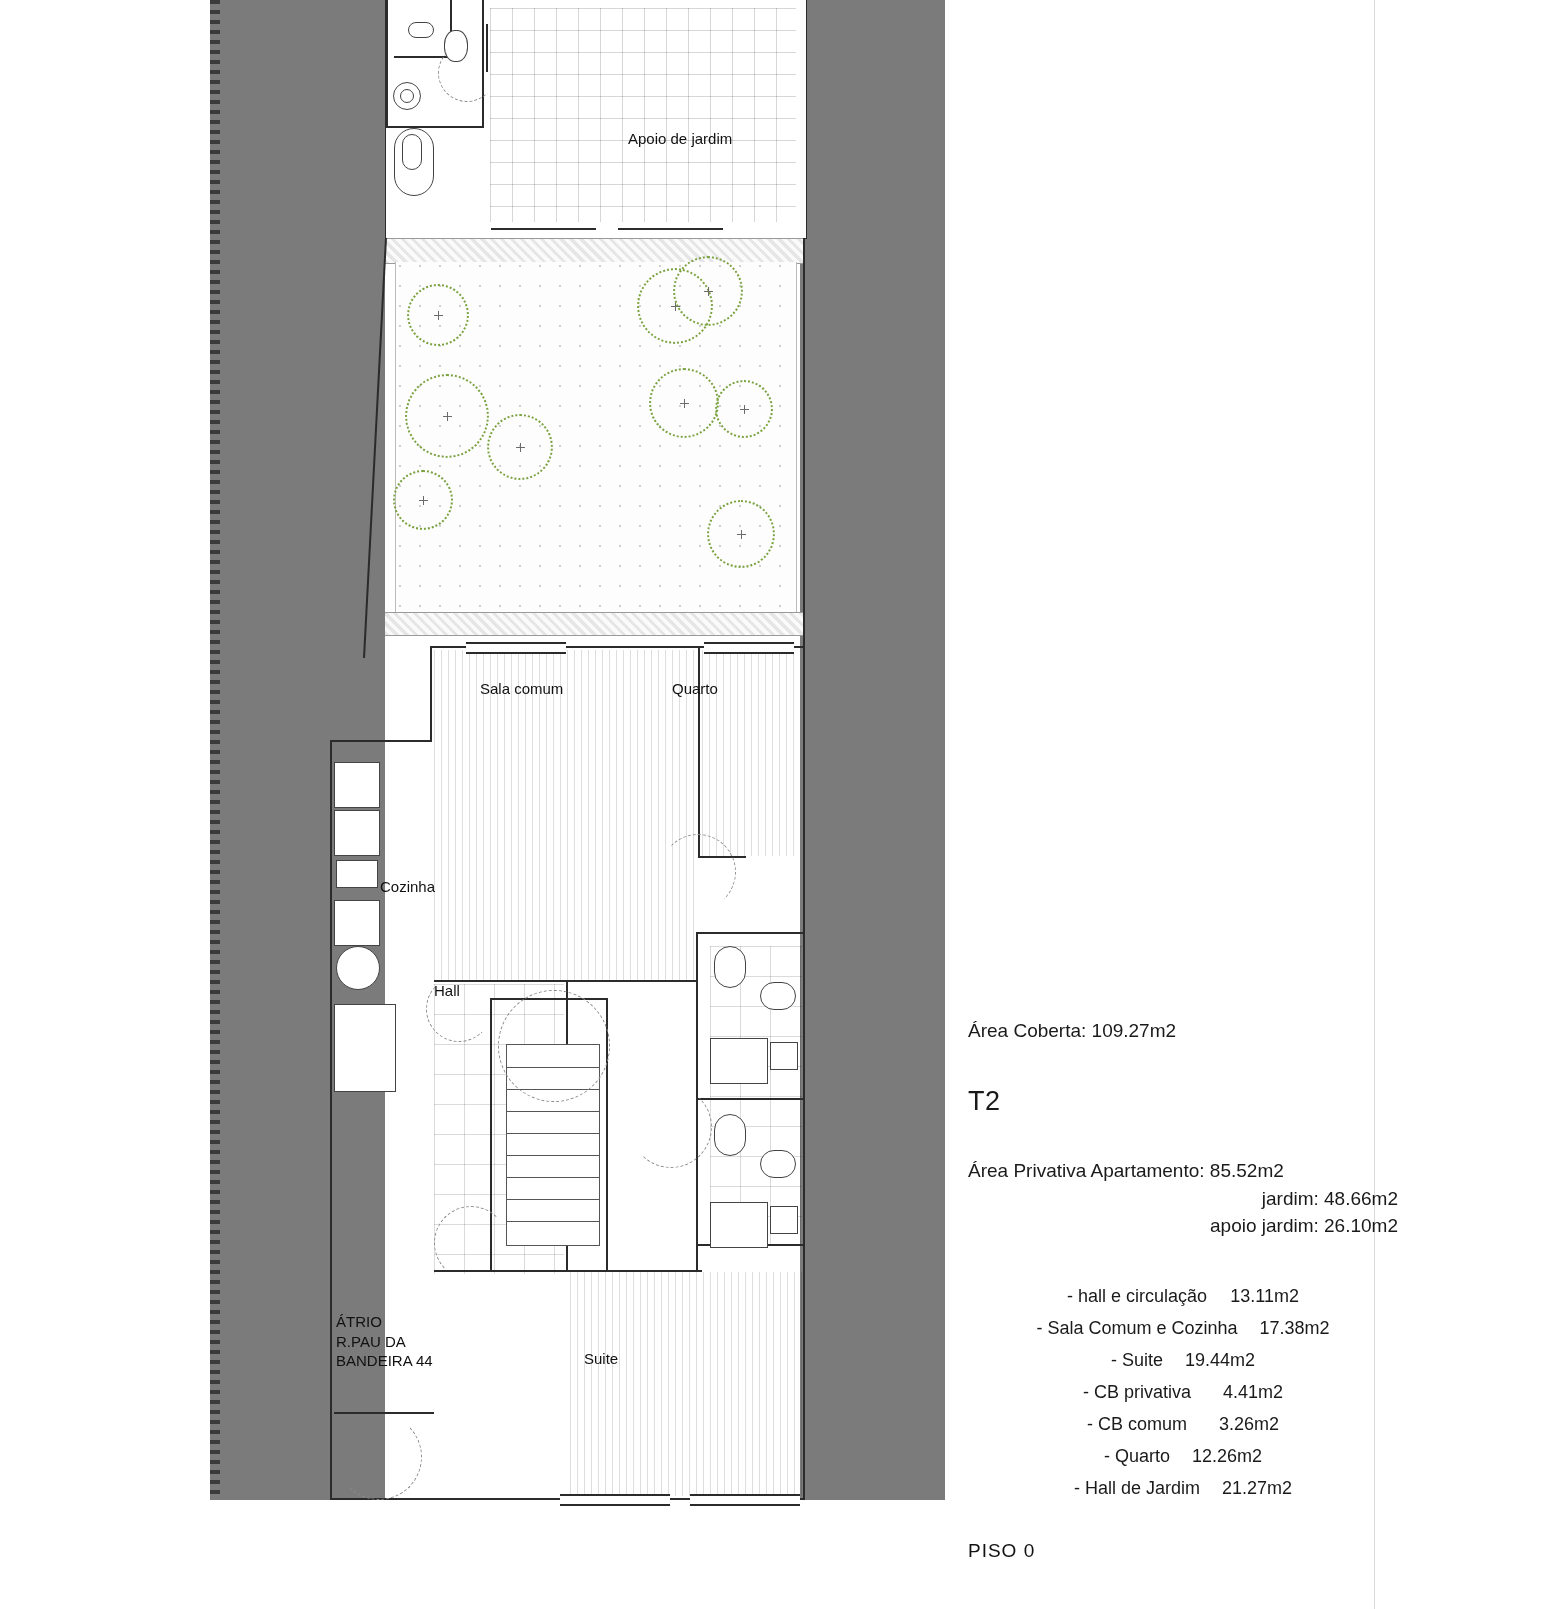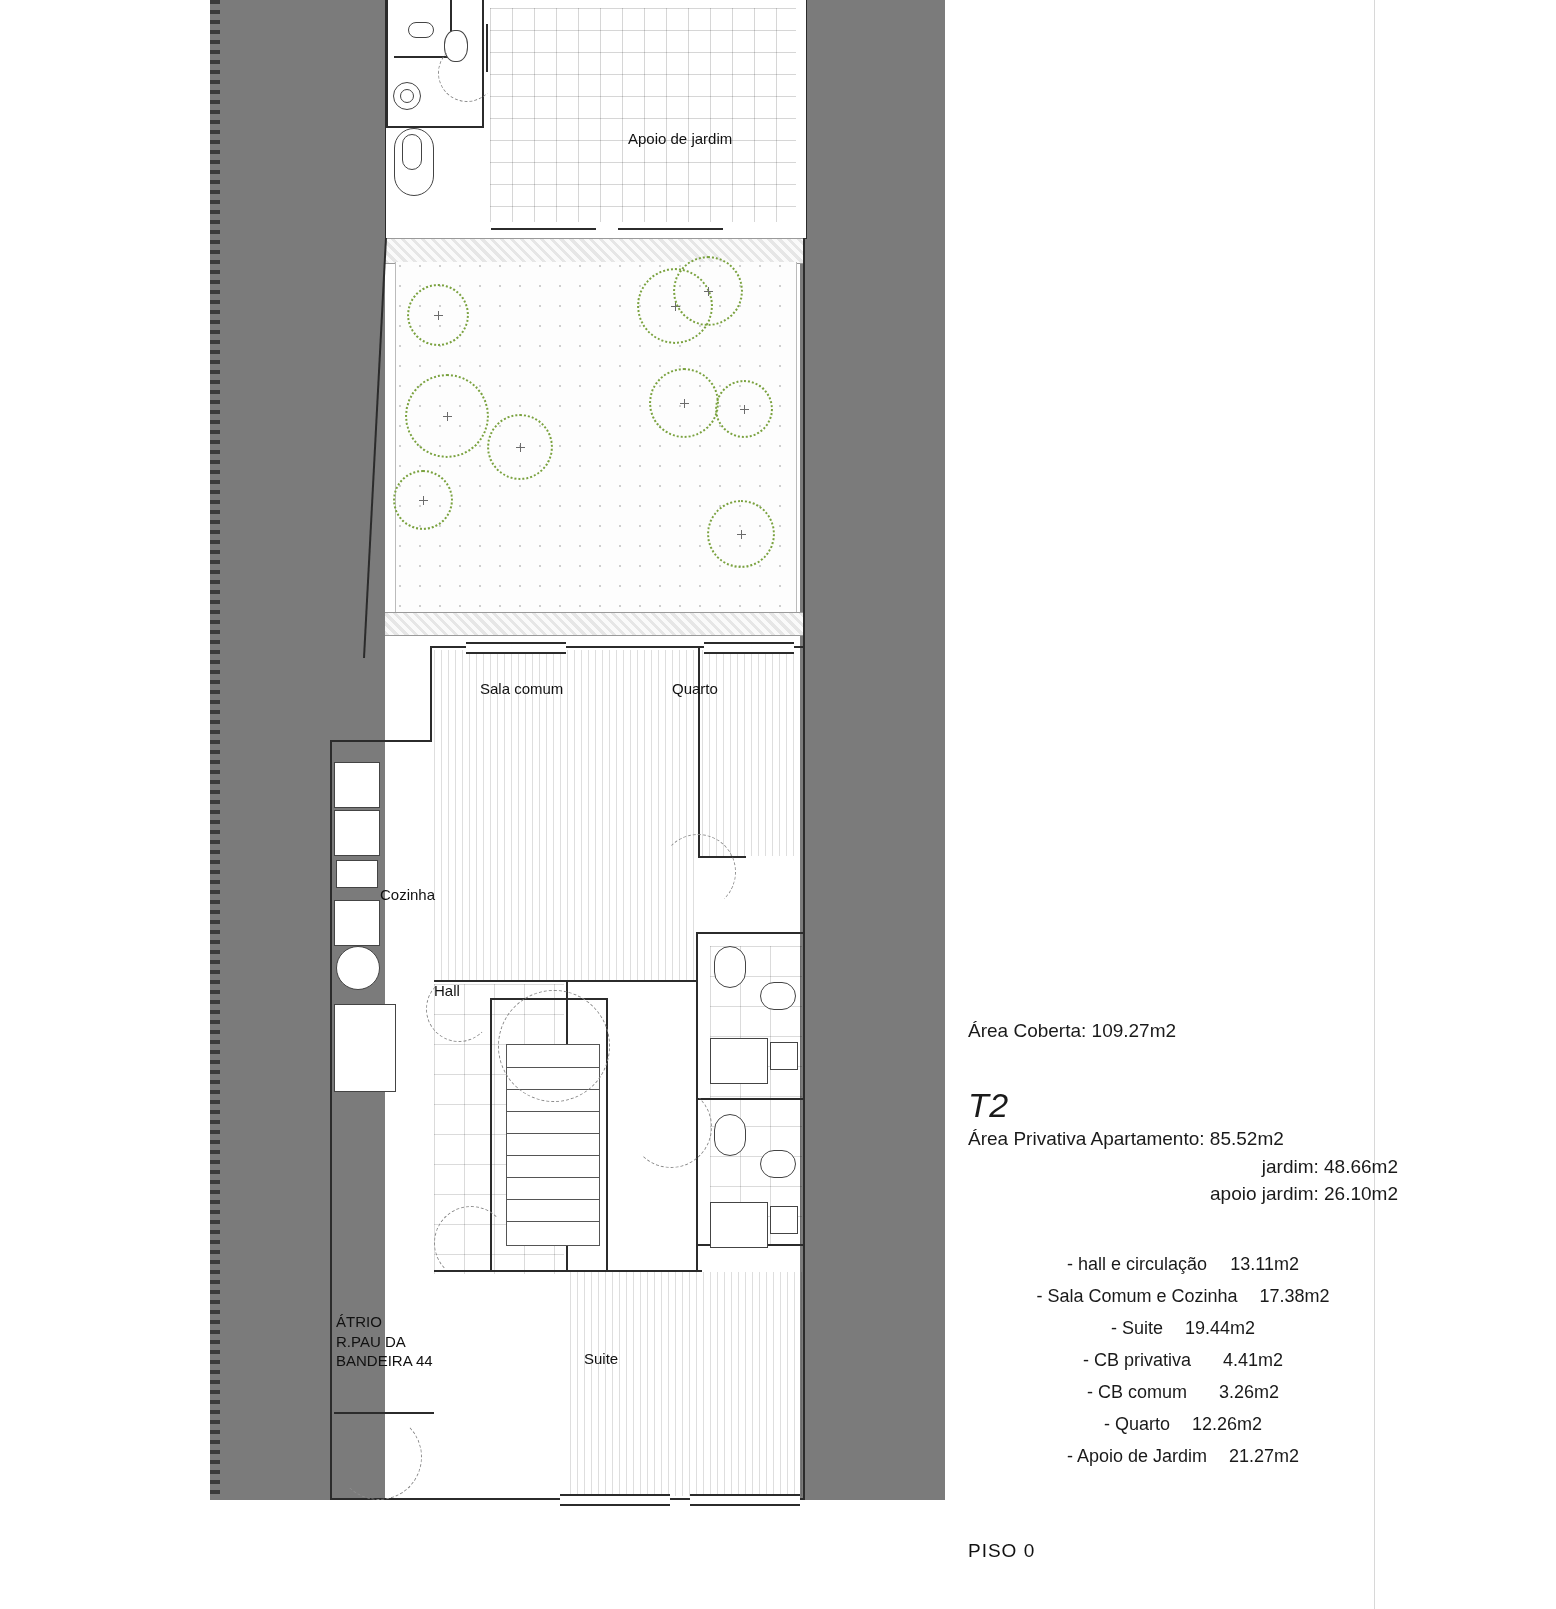--- a/index.html
+++ b/index.html
@@ -178,23 +178,23 @@
     left: 968px;
     top: 1020px;
     width: 430px;
     color: #1a1a1a;
   }
   #legend .area-coberta {
     font-size: 19px;
     margin-bottom: 44px;
   }
   #legend .typology {
-    font-size: 34px;
+    font-size: 27px;
     letter-spacing: .5px;
-    font-style: italic;
+    margin-bottom: 40px;
   }
   #legend .priv {
     font-size: 19px;
     line-height: 1.45;
   }
   #legend .priv .r { display: block; text-align: right; }
   #legend .priv .first { text-align: left; }
 
   #breakdown {
     margin-top: 46px;
@@ -339,21 +339,21 @@
       <div class="wall" style="left:4px; top:766px; width:100px; height:2px;"></div>
       <div class="door-arc" style="left:6px; top:768px; width:84px; height:84px; border-color:#8a8a8a; border-top-color:transparent; border-left-color:transparent;"></div>
 
       <div class="door-arc" style="left:96px; top:330px; width:64px; height:64px; border-color:#8a8a8a; border-top-color:transparent; border-right-color:transparent;"></div>
       <div class="door-arc" style="left:104px; top:560px; width:72px; height:72px; border-color:#8a8a8a; border-bottom-color:transparent; border-right-color:transparent;"></div>
       <div class="door-arc" style="left:300px; top:440px; width:80px; height:80px; border-color:#8a8a8a; border-top-color:transparent; border-left-color:transparent;"></div>
       <div class="door-arc" style="left:330px; top:188px; width:74px; height:74px; border-color:#8a8a8a; border-bottom-color:transparent; border-left-color:transparent;"></div>
 
       <div class="label" style="left:150px; top:34px;">Sala comum</div>
       <div class="label" style="left:342px; top:34px;">Quarto</div>
-      <div class="label" style="left:50px;  top:240px;">Cozinha</div>
+      <div class="label" style="left:50px;  top:232px;">Cozinha</div>
       <div class="label" style="left:104px; top:336px;">Hall</div>
       <div class="label" style="left:242px; top:704px;padding-left:12px;">Suite</div>
       <div class="label" style="left:6px;   top:666px; line-height:1.3;">ÁTRIO
 R.PAU DA
 BANDEIRA 44</div>
     </div>
   </div>
 
   <div id="legend">
     <div class="area-coberta">Área Coberta: 109.27m2</div>
@@ -385,20 +385,20 @@
       </div>
       <div class="row">
         <span class="lab">- CB comum</span>
         <span class="val">3.26m2</span>
       </div>
       <div class="row">
         <span class="lab">- Quarto</span>
         <span class="val">12.26m2</span>
       </div>
       <div class="row">
-        <span class="lab">- Apoio de Jardim</span>
+        <span class="lab">- Hall de Jardim</span>
         <span class="val">21.27m2</span>
       </div>
     </div>
   </div>
 
   <div id="piso">PISO 0</div>
 </div>
 
 </body></html>

